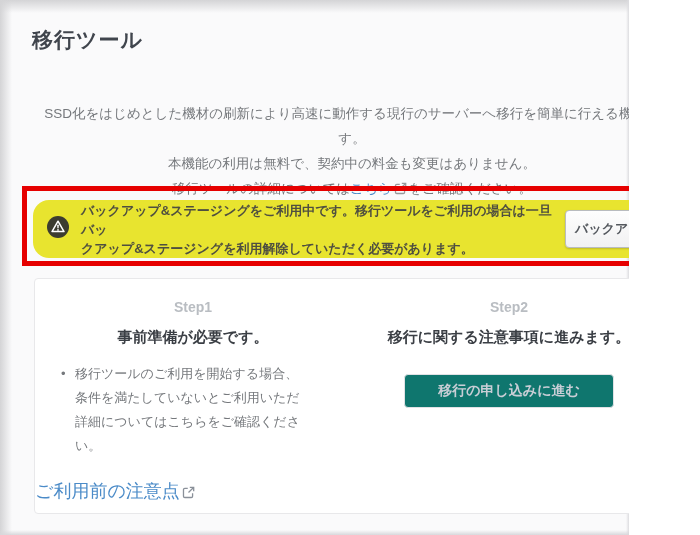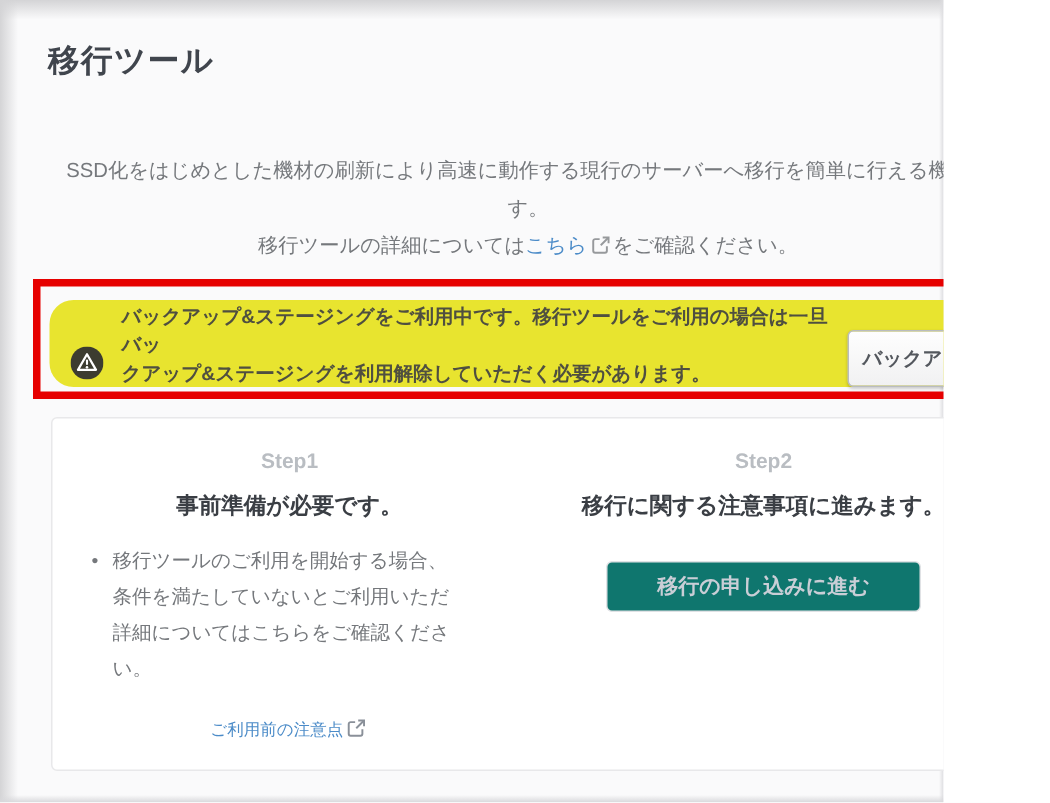--- a/index.html
+++ b/index.html
@@ -40,21 +40,21 @@
   
   .annotation-rect {
     position:absolute; left:22px; top:186px; width:663px; height:80px;
     border:5px solid #e60000; pointer-events:none;
   }
 
   
   .alert {
     position:absolute; left:33px; top:200px; width:644px; height:58px;
     background:#e8e42f; border-radius:16px;
-    display:flex; align-items:flex-end;
+    display:flex; align-items:center;
     padding:0 12px 0 14px;
   }
   .alert-icon { flex:0 0 auto; margin-right:12px; }
   .alert-text {
     font-size:13px; line-height:19px; color:#4f4f40; font-weight:bold;
     width:472px;
   }
   .alert-button {
     margin-left:auto;
     width:100px; height:38px;
@@ -82,22 +82,22 @@
     font-size:15px; font-weight:bold; color:#3a3e44;
   }
   .bullet {
     position:absolute; left:26px; top:83px; width:272px;
     font-size:13px; line-height:24px; color:#75787c;
     display:flex;
   }
   .bullet .dot { flex:0 0 14px; color:#75787c; }
   .bullet-lines div { display:block; }
   .precaution-link {
-    position:absolute; top:200px; width:100%; text-align:center;
-    font-size:11px; color:#3d7dbf;
+    position:absolute; top:200px; width:100%; text-align:left;
+    font-size:18px; color:#3d7dbf;
   }
   .step2-button {
     position:absolute; left:53px; top:95px;
     width:210px; height:34px;
     background:#0f766e; border:1px solid #e0e2e5; border-radius:4px;
     font-family:inherit; font-size:14px; font-weight:bold; color:#c9ced6;
     cursor:default;
   }
 </style>
 </head>
@@ -107,20 +107,21 @@
   <div class="edge-top"></div>
   <div class="edge-left"></div>
   <div class="edge-right"></div>
   <div class="edge-bottom"></div>
 
   <h1 class="page-title">移行ツール</h1>
 
 
   <div class="intro-body">
     <div>SSD化をはじめとした機材の刷新により高速に動作する現行のサーバーへ移行を簡単に行える機能です。</div>
+    <div>本機能の利用は無料で、契約中の料金も変更はありません。</div>
     <div>
       <span>移行ツールの詳細については</span><span class="text-link">こちら</span><span class="ext-icon">
         <svg width="13" height="13" viewBox="0 0 14 14" fill="none" stroke="#97999c" stroke-width="1.4">
           <path d="M6.2 2.6 H3 a1.4 1.4 0 0 0 -1.4 1.4 v7 a1.4 1.4 0 0 0 1.4 1.4 h7 a1.4 1.4 0 0 0 1.4 -1.4 V7.8"></path>
           <path d="M8.4 1.4 h4.2 v4.2"></path>
           <path d="M12.4 1.6 L7 7"></path>
         </svg>
       </span><span>をご確認ください。</span>
     </div>
   </div>

